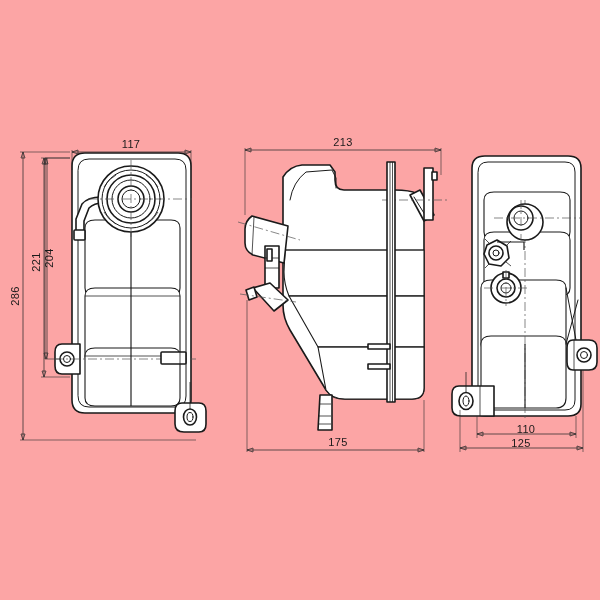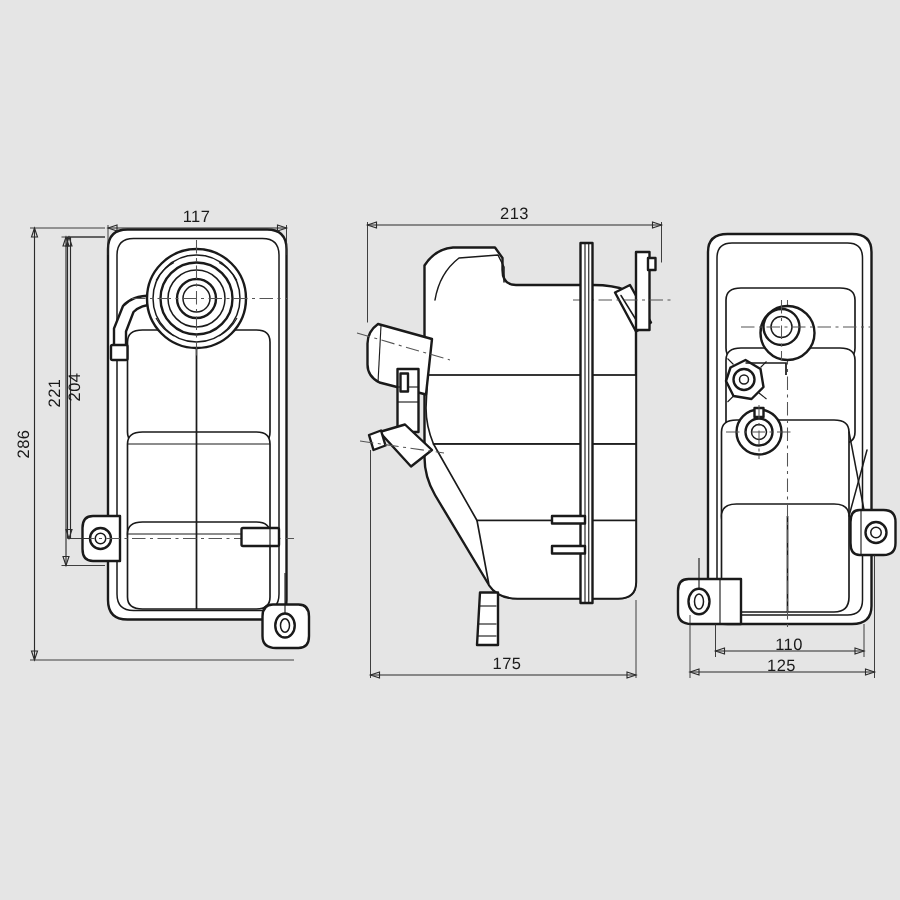--- a/index.html
+++ b/index.html
@@ -7,21 +7,21 @@
     padding: 0;
     background: #ffffff;
   }
   body {
     font-family: "Liberation Sans", sans-serif;
   }
   #drawing-sheet {
     position: relative;
     width: 600px;
     height: 600px;
-    background: #e5e5e5;
+    background: #fca5a5;
     overflow: hidden;
   }
   #drawing-sheet svg {
     display: block;
   }
   .outline {
     fill: #ffffff;
     stroke: #1a1a1a;
     stroke-width: 1.6;
     stroke-linejoin: round;

